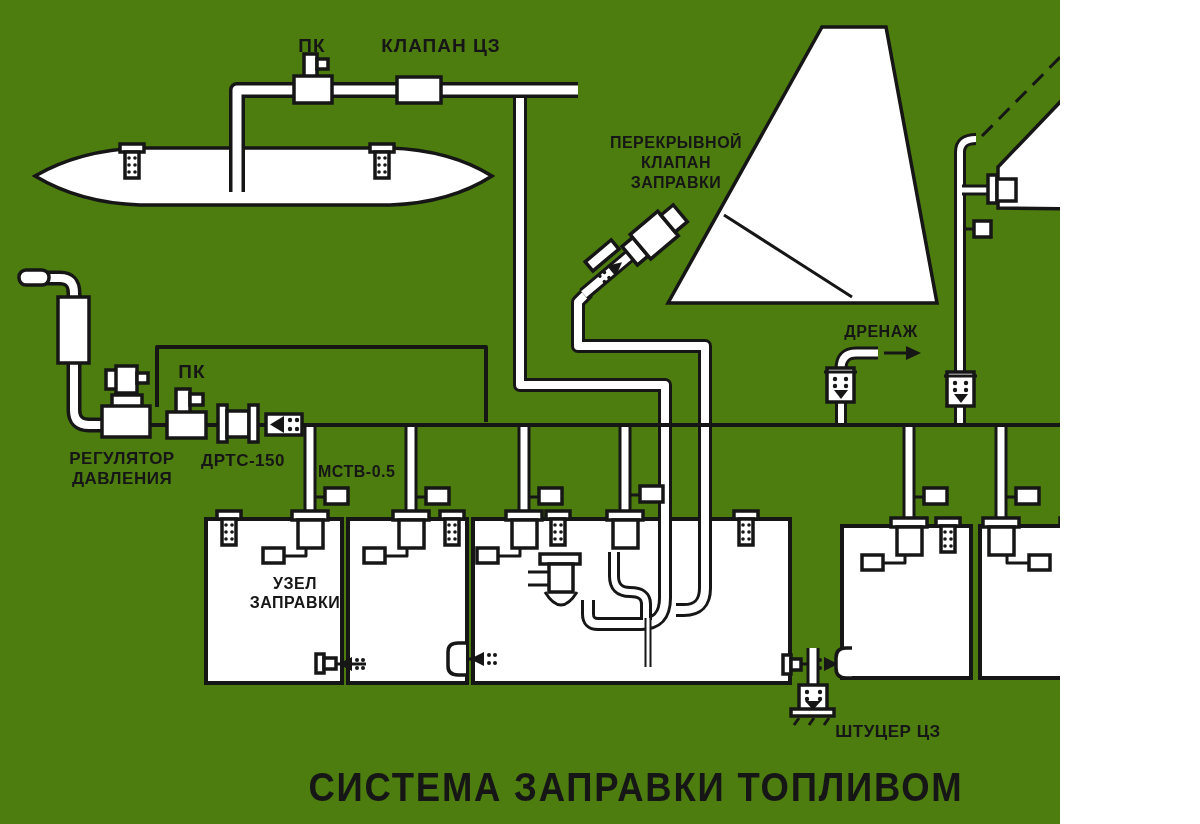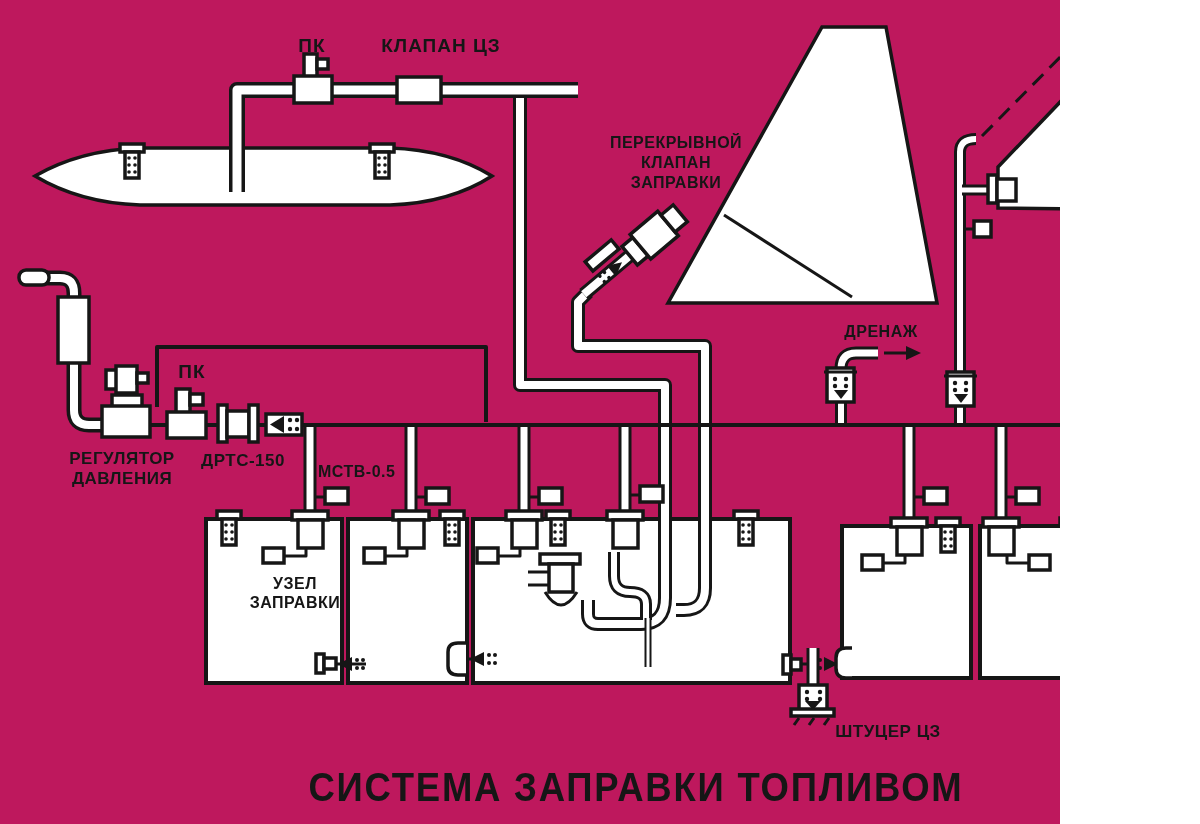--- a/index.html
+++ b/index.html
@@ -1,16 +1,16 @@
 <!DOCTYPE html>
 <html><head>
 <meta charset="utf-8">
 <style>
   html,body{margin:0;padding:0;background:#fff;}
-  .page{position:relative;width:1060px;height:824px;background:#be185d;overflow:hidden;}
+  .page{position:relative;width:1060px;height:824px;background:#4d7c0f;overflow:hidden;}
   svg{display:block;}
   .po{stroke:#161616;fill:none;stroke-linejoin:round;}
   .pi{stroke:#ffffff;fill:none;stroke-linejoin:round;}
   .ln{stroke:#161616;stroke-width:4;fill:none;stroke-linejoin:round;}
   .ln3{stroke:#161616;stroke-width:3;fill:none;stroke-linejoin:round;}
   .comp{fill:#ffffff;stroke:#161616;stroke-width:3.5;}
   .tank{fill:#ffffff;stroke:#161616;stroke-width:4;}
   .shape{fill:#ffffff;stroke:#161616;stroke-width:3.5;}
   .dot{fill:#161616;stroke:none;}
   .sol{fill:#161616;stroke:none;}

